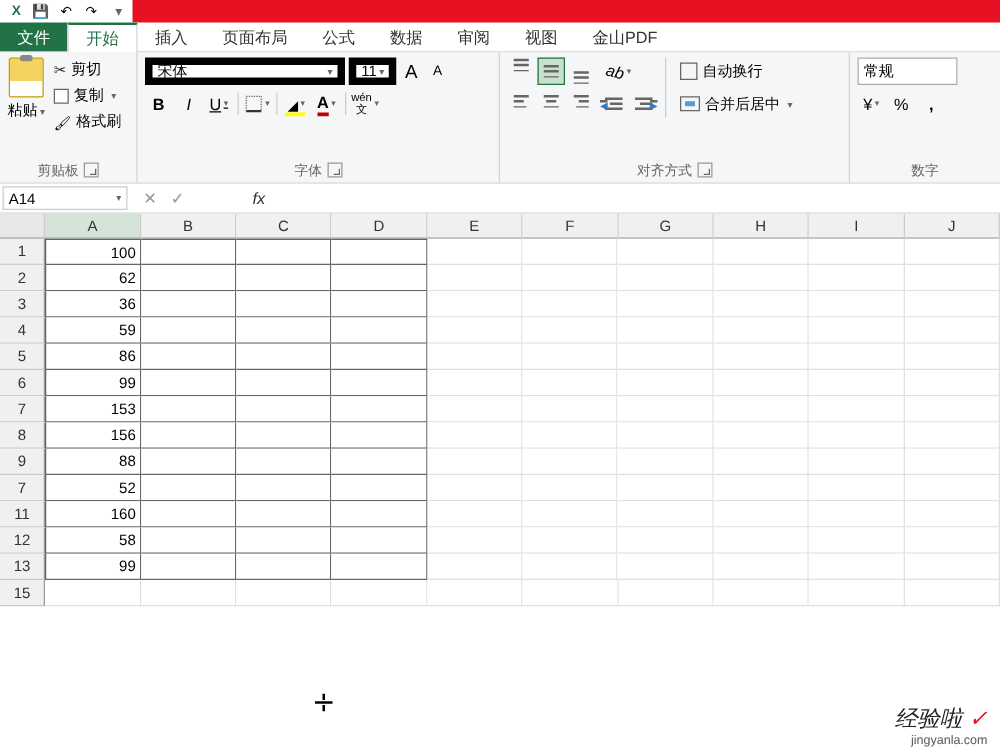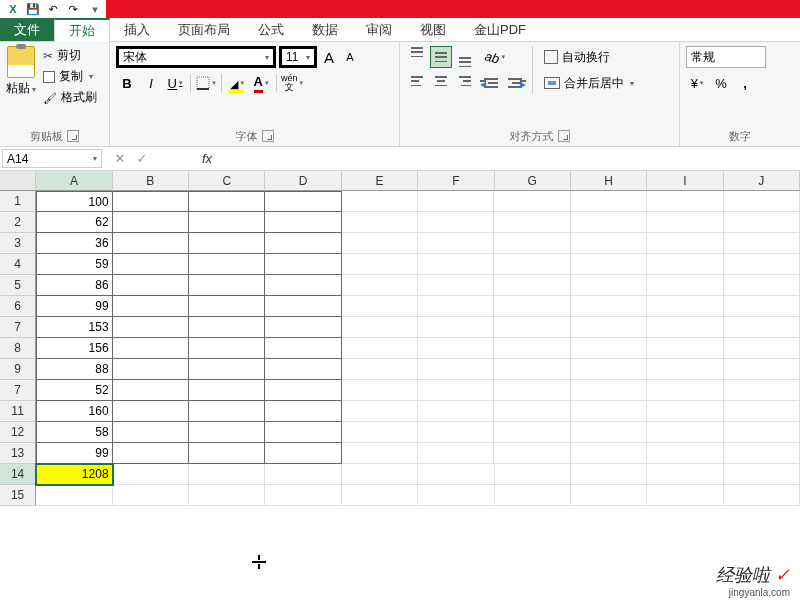--- a/index.html
+++ b/index.html
@@ -23,21 +23,21 @@
 .dialog-launcher { width: 12px; height: 12px; border: 1px solid #999; position: relative; cursor: pointer; }
 .dialog-launcher::after { content: ''; position: absolute; right: 1px; bottom: 1px; width: 4px; height: 4px; border-right: 1px solid #666; border-bottom: 1px solid #666; }
 
 .clipboard-col1 { display: flex; flex-direction: column; align-items: center; gap: 2px; }
 .paste-icon { width: 28px; height: 32px; background: linear-gradient(#f4d35e 60%, #fff 60%); border: 1px solid #c4a000; border-radius: 2px; position: relative; }
 .paste-icon::before { content: ''; position: absolute; top: -3px; left: 8px; width: 10px; height: 5px; background: #888; border-radius: 2px; }
 .clipboard-col2 { display: flex; flex-direction: column; gap: 2px; font-size: 12px; }
 .clip-btn { display: flex; align-items: center; gap: 4px; padding: 1px 3px; cursor: pointer; }
 
 .font-top { display: flex; gap: 3px; margin-bottom: 4px; align-items: center; }
-.font-select { height: 22px; border: 3px solid #000000; background: #fff; font-size: 12px; padding: 0 4px; display: flex; align-items: center; justify-content: space-between; }
+.font-select { height: 22px; border: 6px solid #000000; background: #fff; font-size: 12px; padding: 0 4px; display: flex; align-items: center; justify-content: space-between; }
 .font-name { width: 160px; }
 .font-size { width: 38px; }
 .font-grow { width: 18px; height: 22px; border: 1px solid transparent; display: flex; align-items: center; justify-content: center; font-size: 13px; cursor: pointer; }
 .font-bottom { display: flex; gap: 2px; align-items: center; }
 .fmt-btn { width: 22px; height: 22px; display: flex; align-items: center; justify-content: center; font-size: 13px; cursor: pointer; border: 1px solid transparent; position: relative; }
 .fmt-drop::after { content: '▾'; font-size: 7px; margin-left: 2px; color: #666; }
 .sep { width: 1px; height: 18px; background: #ccc; margin: 0 2px; }
 
 .align-grid { display: grid; grid-template-columns: repeat(3, 22px); gap: 2px; margin-bottom: 4px; }
 .align-btn { width: 22px; height: 22px; display: flex; align-items: center; justify-content: center; cursor: pointer; border: 1px solid transparent; }
@@ -503,33 +503,20 @@
         <div class="cell bordered"></div>
         <div class="cell bordered"></div>
         <div class="cell"></div>
         <div class="cell"></div>
         <div class="cell"></div>
         <div class="cell"></div>
         <div class="cell"></div>
         <div class="cell"></div>
       </div>
       <div class="row">
-        <div class="row-h sel">14</div>
-        <div class="cell selected">1208</div>
-        <div class="cell"></div>
-        <div class="cell"></div>
-        <div class="cell"></div>
-        <div class="cell"></div>
-        <div class="cell"></div>
-        <div class="cell"></div>
-        <div class="cell"></div>
-        <div class="cell"></div>
-        <div class="cell"></div>
-      </div>
-      <div class="row">
         <div class="row-h">15</div>
         <div class="cell"></div>
         <div class="cell"></div>
         <div class="cell"></div>
         <div class="cell"></div>
         <div class="cell"></div>
         <div class="cell"></div>
         <div class="cell"></div>
         <div class="cell"></div>
         <div class="cell"></div>

